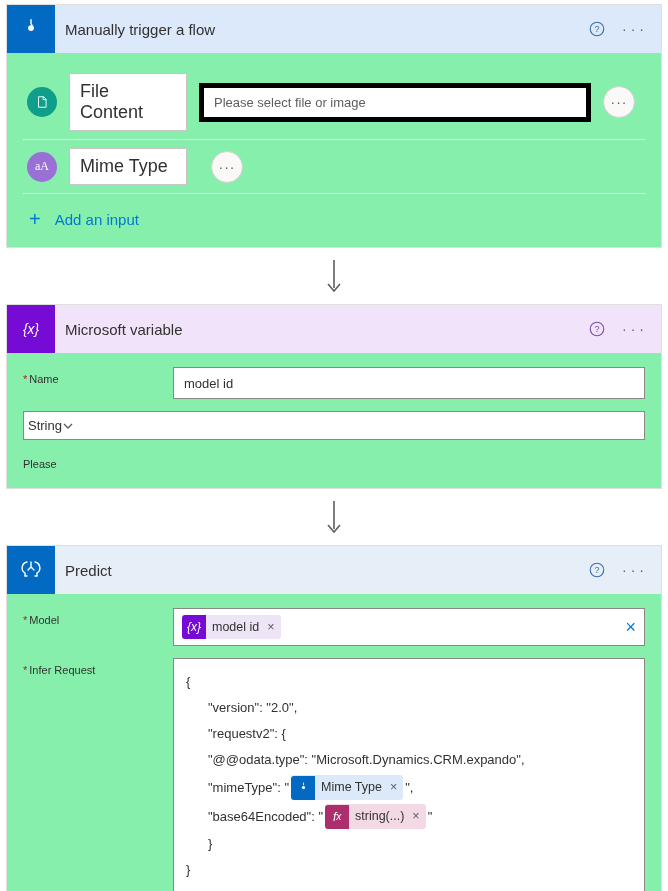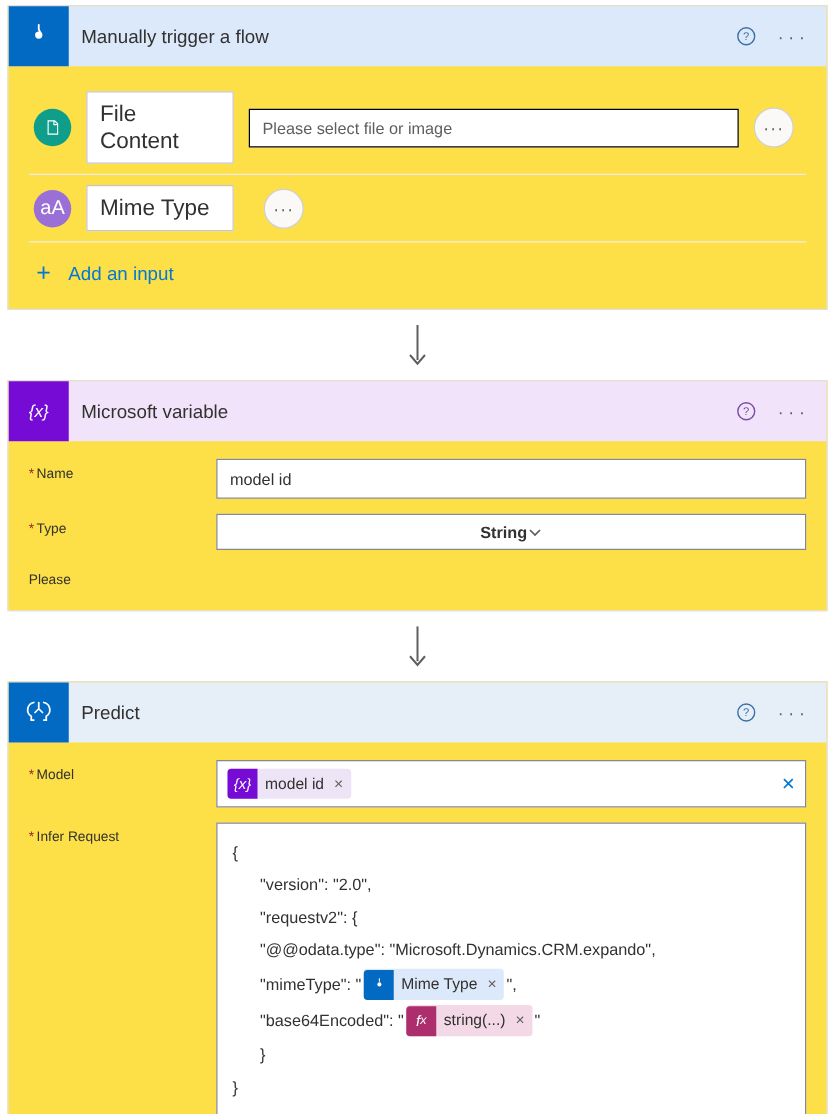--- a/index.html
+++ b/index.html
@@ -1,44 +1,44 @@
 <!DOCTYPE html>
 <html><head>
 <meta charset="utf-8">
 <style>
 * { box-sizing: border-box; margin: 0; padding: 0; }
 body { font-family: "Segoe UI", Arial, sans-serif; font-size: 14px; background: #fff; color: #323130; width: 668px; }
-.card { border: 1px solid #e1dfdd; margin: 4px 6px 12px 6px; background: #fde047; }
+.card { border: 1px solid #e1dfdd; margin: 4px 6px 12px 6px; background: #86efac; }
 .card-header { display: flex; align-items: center; height: 48px; padding: 0 10px 0 0; }
 .card-header .icon-box { width: 48px; height: 48px; display: flex; align-items: center; justify-content: center; }
 .card-header .title { flex: 1; font-size: 15px; color: #323130; padding-left: 10px; }
 .card-header .help, .card-header .more { width: 36px; height: 36px; display: flex; align-items: center; justify-content: center; color: #605e5c; cursor: pointer; }
 .hdr1 { background: #dbe9fa; }
 .hdr1 .icon-box { background: #036ac4; }
 .hdr2 { background: #f1e4fa; }
 .hdr2 .icon-box { background: #770bd6; }
 .hdr3 { background: #e6eef7; }
 .hdr3 .icon-box { background: #036ac4; }
 .card-body { padding: 12px 16px; }
 .input-row { display: flex; align-items: center; padding: 8px 10px 8px 4px; border-bottom: 1px solid #edebe9; }
 .input-row:last-of-type { border-bottom: none; }
 .input-badge { width: 30px; height: 30px; border-radius: 50%; display: flex; align-items: center; justify-content: center; color: #fff; font-size: 12px; margin-right: 12px; }
 .badge-file { background: #0e9e8a; }
 .badge-text { background: #9a6fd6; }
 .input-label-box { width: 118px; border: 1px solid #c8c6c4; padding: 7px 10px; font-size: 18px; margin-right: 12px; background: #fff; }
-.input-value-box { flex: 1; border: 1px solid #000000; padding: 7px 10px; font-size: 13px; color: #605e5c; background: #fff; }
+.input-value-box { flex: 1; border: 5px solid #000000; padding: 7px 10px; font-size: 13px; color: #605e5c; background: #fff; }
 .input-more { width: 32px; height: 32px; border-radius: 50%; border: 1px solid #d2d0ce; display: flex; align-items: center; justify-content: center; margin-left: 12px; color: #605e5c; background: #faf9f8; cursor: pointer; font-size: 14px; letter-spacing: 1px; }
 .add-input { color: #0078d4; padding: 14px 6px 4px; font-size: 15px; cursor: pointer; display: flex; align-items: center; }
 .add-input .plus { font-size: 20px; font-weight: 300; margin-right: 14px; }
 .arrow-down { display: flex; justify-content: center; margin: 4px 0 8px; }
 .field-row { display: flex; align-items: flex-start; padding: 6px 16px; }
 .field-label { width: 150px; font-size: 11px; padding-top: 6px; color: #323130; }
 .field-label .req { color: #a4262c; margin-right: 2px; }
 .field-input { flex: 1; border: 1px solid #8a8886; padding: 6px 10px; font-size: 13px; background: #fff; min-height: 32px; display: flex; align-items: center; }
-.field-select { flex: 1; border: 1px solid #8a8886; padding: 6px 4px; font-size: 13px; background: #fff; display: flex; align-items: center; justify-content: center; font-weight: bold; }
+.field-select { flex: 1; border: 1px solid #8a8886; padding: 6px 4px; font-size: 13px; background: #fff; display: flex; align-items: center; justify-content: flex-start; }
 .chev { color: #605e5c; }
 .placeholder { color: #605e5c; }
 .token-field { flex: 1; border: 1px solid #8a8886; padding: 4px 6px; background: #fff; display: flex; align-items: center; position: relative; }
 .token { display: inline-flex; align-items: center; border-radius: 3px; font-size: 12.5px; margin: 2px; }
 .token .t-ico { width: 24px; height: 24px; display: flex; align-items: center; justify-content: center; border-radius: 3px 0 0 3px; }
 .token .t-txt { padding: 0 6px; }
 .token .t-x { padding: 0 6px 0 2px; color: #605e5c; cursor: pointer; }
 .tok-var { background: #ede4f6; color: #323130; }
 .tok-var .t-ico { background: #770bd6; color: #fff; }
 .tok-trg { background: #dbe9fa; color: #323130; }
@@ -78,21 +78,21 @@
           <svg width="14" height="14" viewBox="0 0 24 24">
             <path d="M6 3h9l4 4v14H6z" fill="none" stroke="#fff" stroke-width="1.6"></path>
             <path d="M14 3v5h5" fill="none" stroke="#fff" stroke-width="1.6"></path>
           </svg>
         </div>
       <div class="input-label-box">File Content</div>
       <div class="input-value-box">Please select file or image</div>
       <div class="input-more">···</div>
     </div>
     <div class="input-row">
-      <div class="input-badge badge-text" style="font-size:16px;">aA</div>
+      <div class="input-badge badge-text" style="font-size:12px;font-family:Liberation Serif, serif;">aA</div>
       <div class="input-label-box">Mime Type</div>
       <div class="input-more">···</div>
     </div>
     <div class="add-input">
       <span class="plus">+</span>
       <span>Add an input</span>
     </div>
   </div>
 </div>
 
@@ -119,21 +119,20 @@
     <div class="more">· · ·</div>
   </div>
   <div style="padding:8px 0 12px;">
     <div class="field-row">
       <div class="field-label"><span class="req">*</span><span>Name</span></div>
       <div class="field-input">
           <span>model id</span>
         </div>
     </div>
     <div class="field-row">
-      <div class="field-label"><span class="req">*</span><span>Type</span></div>
       <div class="field-select">
         <span>String</span>
         <span class="chev">
             <svg width="12" height="12" viewBox="0 0 12 12">
               <path d="M2 4l4 4 4-4" fill="none" stroke="#605e5c" stroke-width="1.4"></path>
             </svg>
           </span>
       </div>
     </div>
     <div class="field-row">

